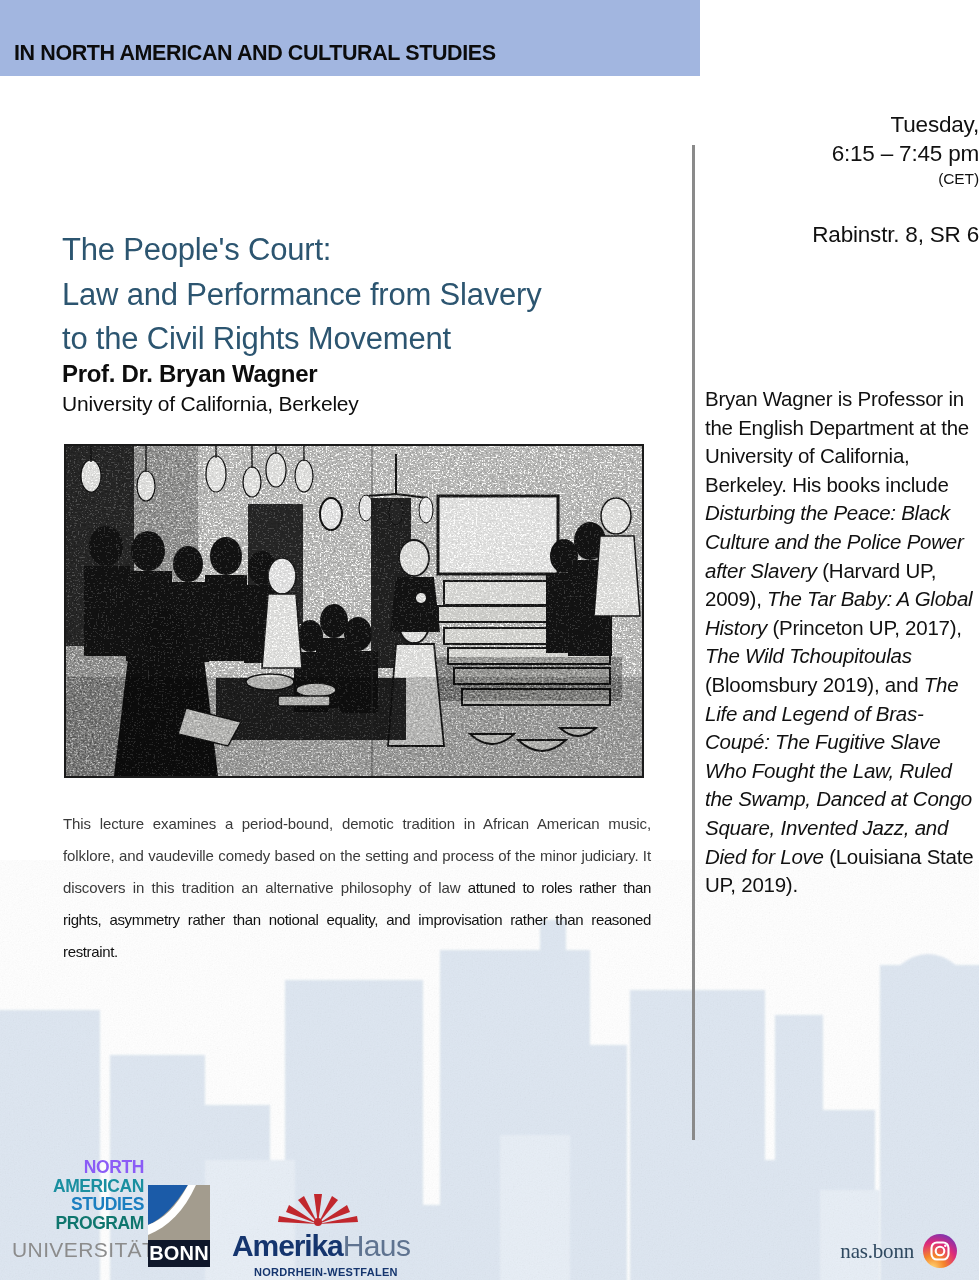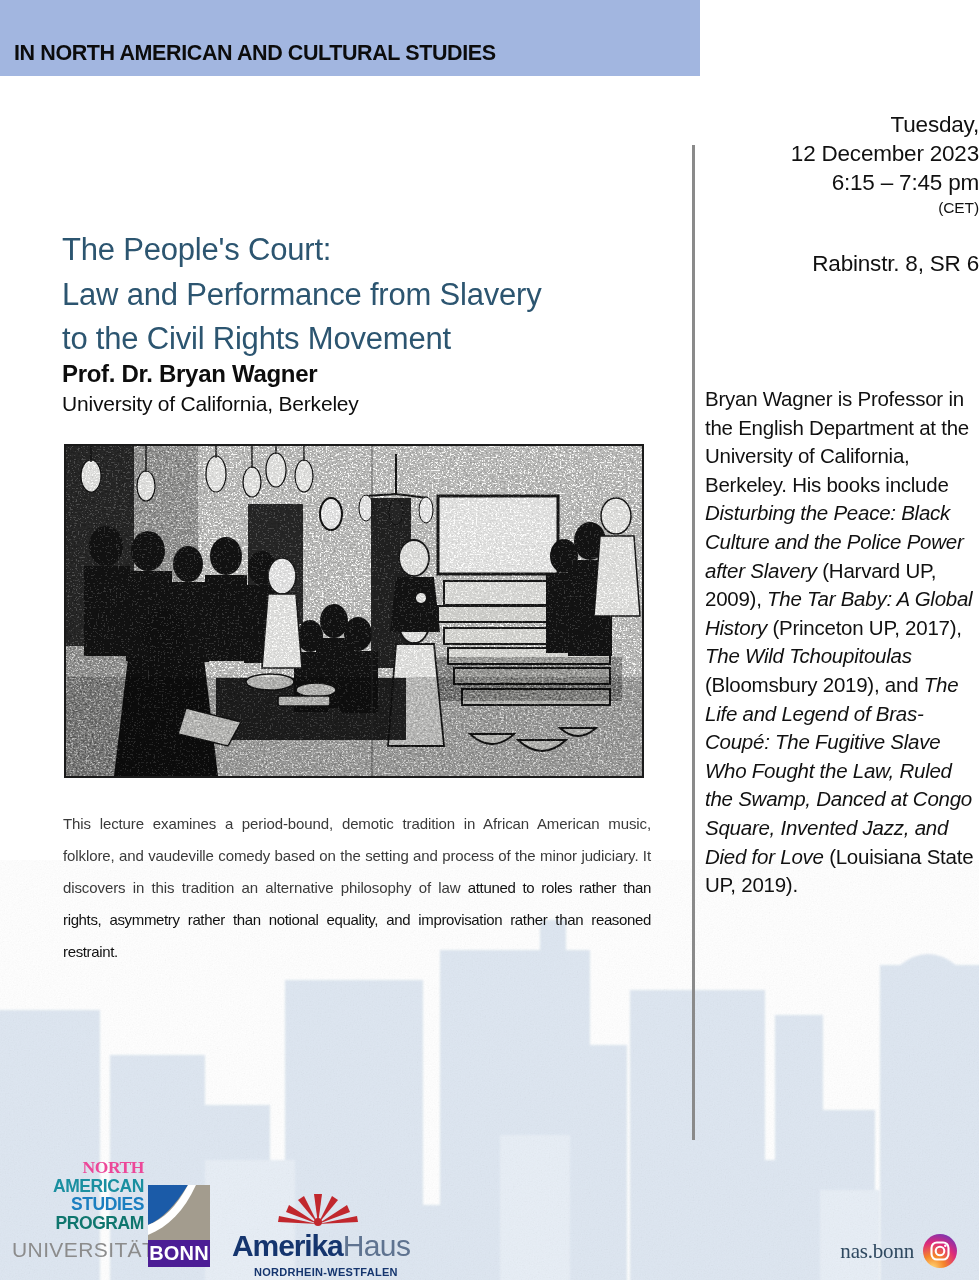--- a/index.html
+++ b/index.html
@@ -201,21 +201,21 @@
     width: 130px;
     text-align: right;
   }
   #nas-logo .nas-word {
     display: block;
     font-weight: bold;
     font-size: 17.5px;
     line-height: 18.5px;
     letter-spacing: -0.4px;
   }
-  #nas-logo .w1 { color: #ec4899; font-family: Liberation Serif, serif; }
+  #nas-logo .w1 { color: #8b5cf6; }
   #nas-logo .w2 { color: #1a8fa0; }
   #nas-logo .w3 { color: #1b7fc0; }
   #nas-logo .w4 { color: #0f766e; }
 
   #uni-bonn-wordmark {
     position: absolute;
     left: 12px;
     top: 88px;
     font-size: 21px;
     color: #8c8c8c;
@@ -228,21 +228,21 @@
     top: 35px;
     width: 62px;
     height: 82px;
   }
   #bonn-mark .bonn-text {
     position: absolute;
     left: 0;
     bottom: 0;
     width: 62px;
     height: 27px;
-    background: #4c1d95;
+    background: #0f172a;
     color: #ffffff;
     font-weight: bold;
     font-size: 20px;
     letter-spacing: 0.2px;
     display: flex;
     align-items: center;
     justify-content: center;
   }
 
   #amerikahaus-logo {
@@ -338,21 +338,20 @@
 
 <div id="header-band">
   <div class="hdr-line2">IN NORTH AMERICAN AND CULTURAL STUDIES</div>
 </div>
 
 <div id="vertical-divider"></div>
 
 <div id="right-column">
   <div class="event-meta">
     <div class="line">Tuesday,</div>
-    <div class="line">12 December 2023</div>
     <div class="line">6:15 – 7:45 pm</div>
     <div class="tz">(CET)</div>
     <div class="venue">Rabinstr. 8, SR 6</div>
   </div>
 </div>
 
 <div id="speaker-bio"><span>Bryan Wagner is Professor in the English Department at the University of California, Berkeley. His books include </span><i>Disturbing the Peace: Black Culture and the Police Power after Slavery</i><span> (Harvard UP, 2009), </span><i>The Tar Baby: A Global History</i><span> (Princeton UP, 2017), </span><i>The Wild Tchoupitoulas</i><span> (Bloomsbury 2019), and </span><i>The Life and Legend of Bras-Coupé: The Fugitive Slave Who Fought the Law, Ruled the Swamp, Danced at Congo Square, Invented Jazz, and Died for Love</i><span> (Louisiana State UP, 2019).</span></div>
 
 <div id="lecture-title">
   <div>The People's Court:</div>

